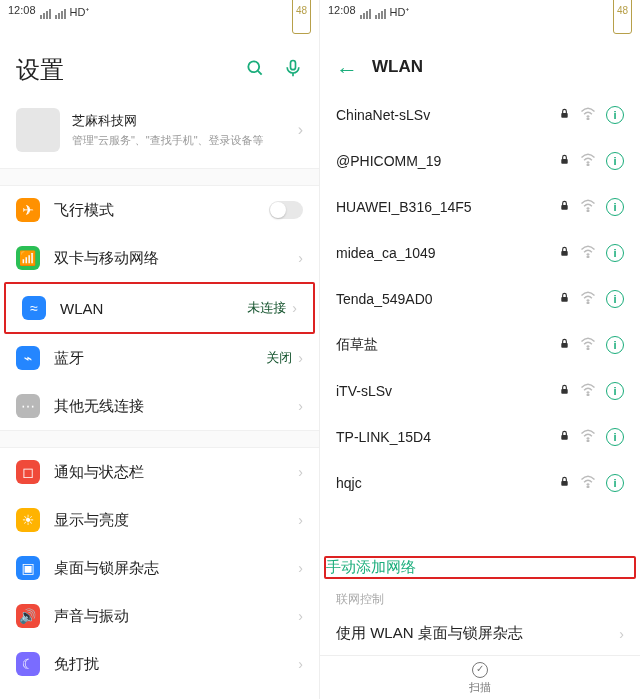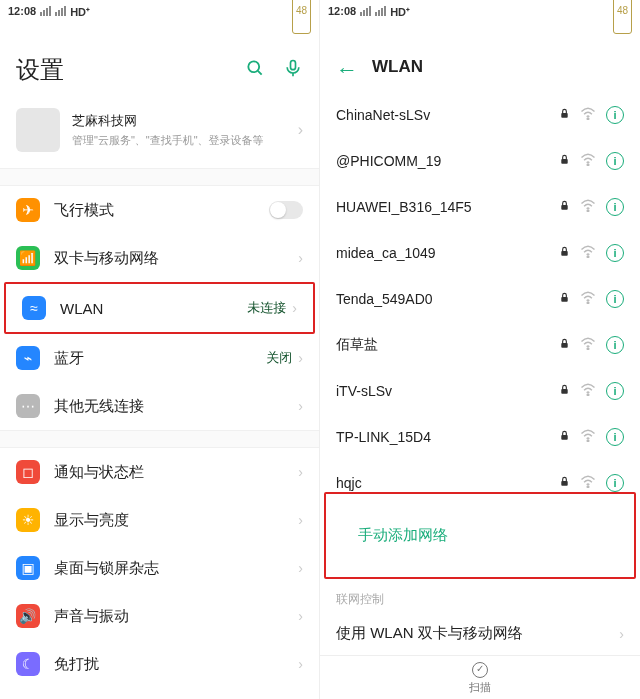--- a/index.html
+++ b/index.html
@@ -23,21 +23,21 @@
   
   .statusbar {
     height: 22px;
     display: flex;
     justify-content: space-between;
     align-items: center;
     padding: 0 8px;
     font-size: 11px;
     color: #333;
   }
-  .statusbar .sb-left { display:flex; align-items:center; gap:4px;font-weight:bold; }
+  .statusbar .sb-left { display:flex; gap:4px; }
   .statusbar .bat {
     border:1px solid #b7a04a;
     border-radius:3px;
     padding:16px 3px;
     font-size:10px;
     color:#b7a04a;
     line-height:12px;
   }
   
   .header {
@@ -149,21 +149,21 @@
   .wifi-row .info {
     width:18px; height:18px;
     border:1.5px solid #1aad7b;
     border-radius:50%;
     color:#1aad7b;
     display:flex; align-items:center; justify-content:center;
     font-size:11px;
     font-weight:600;
   }
   .manual {
-    padding:32px;
+    padding:0;
     font-size:15px;
     color:#1aad7b;
     cursor:pointer;
   }
   .section-label {
     padding:12px 16px 4px 16px;
     font-size:12px;
     color:#aaa;
   }
   .bottom-bar {
@@ -467,21 +467,21 @@
       </div>
     </div>
 
   <div class="highlight-box">
     <div class="manual">手动添加网络</div>
   </div>
 
   <div class="section-label">联网控制</div>
 
   <div class="row">
-    <div class="label">使用 WLAN 双卡与移动网络</div>
+    <div class="label">使用 WLAN 桌面与锁屏杂志</div>
     <div class="chev">›</div>
   </div>
 
   <div class="bottom-bar">
     <div class="scan-ic"></div>
     <span>扫描</span>
   </div>
 </div>
 
 </body></html>

